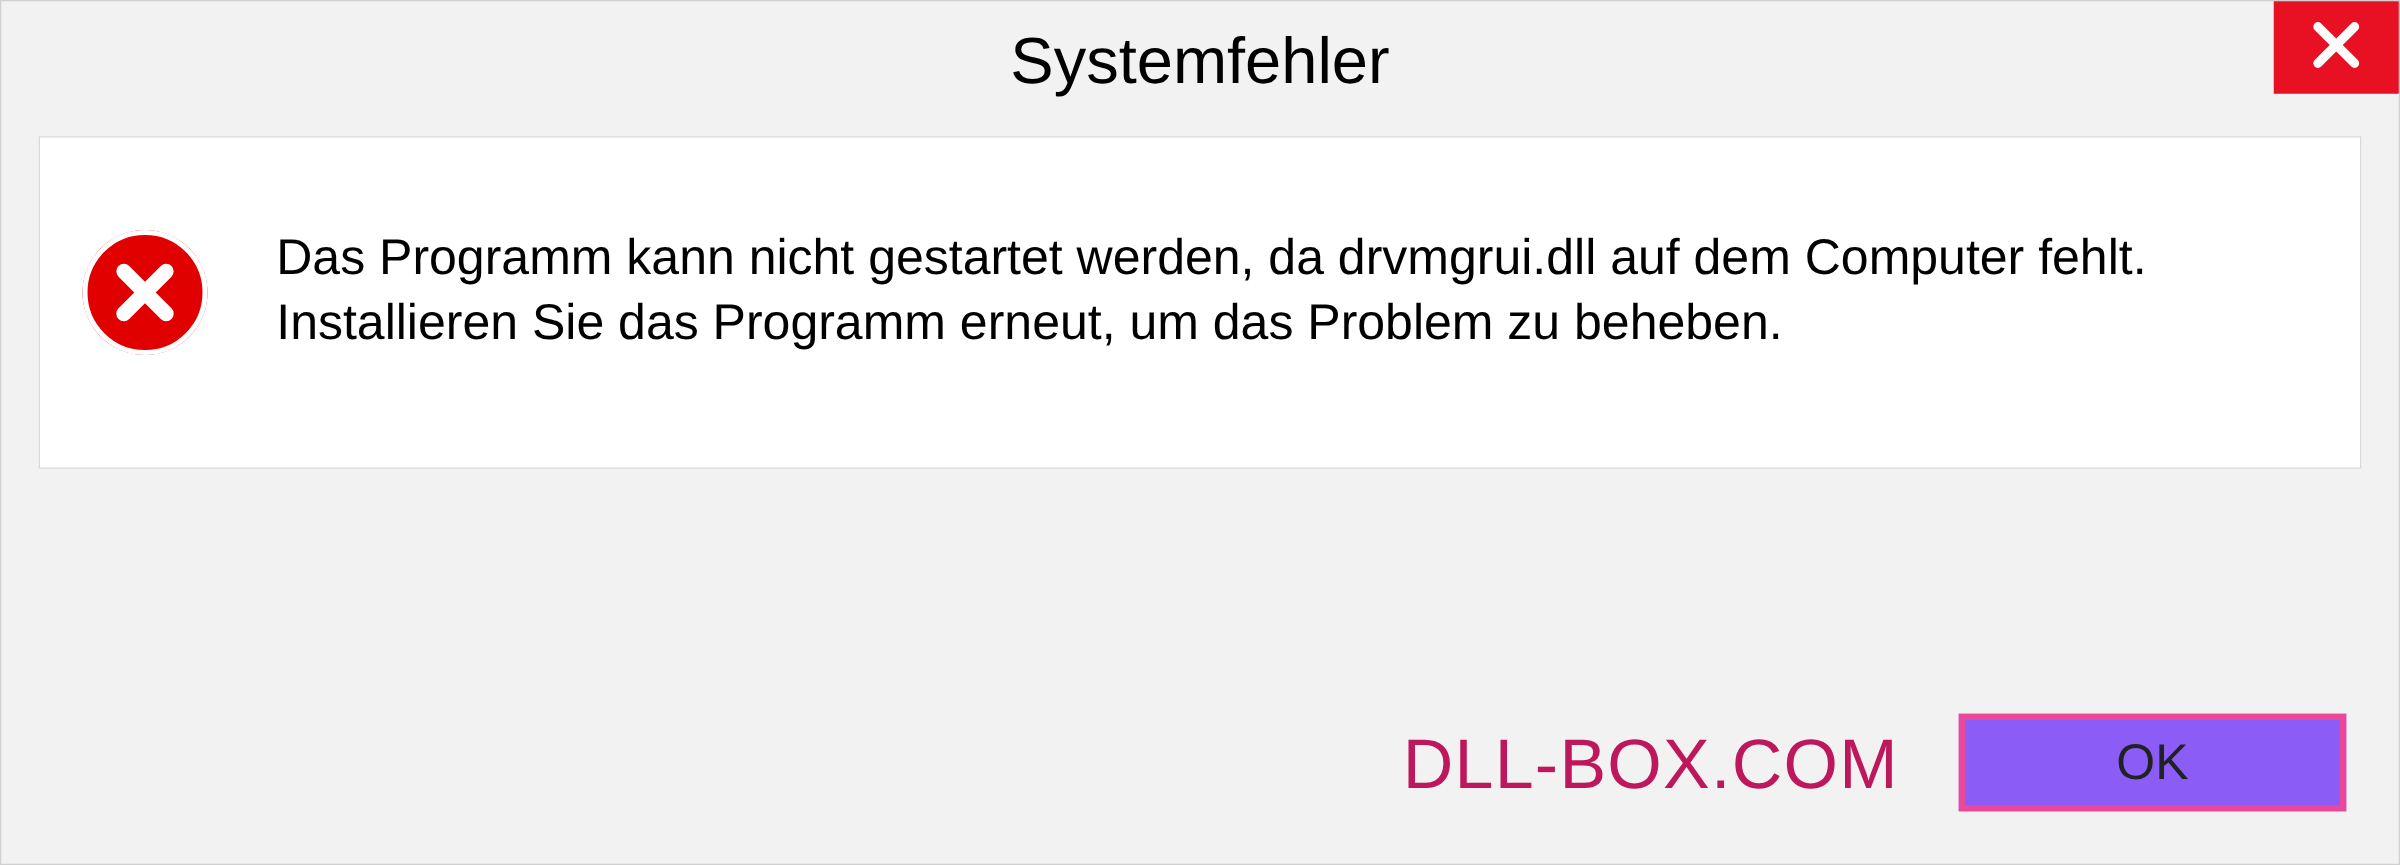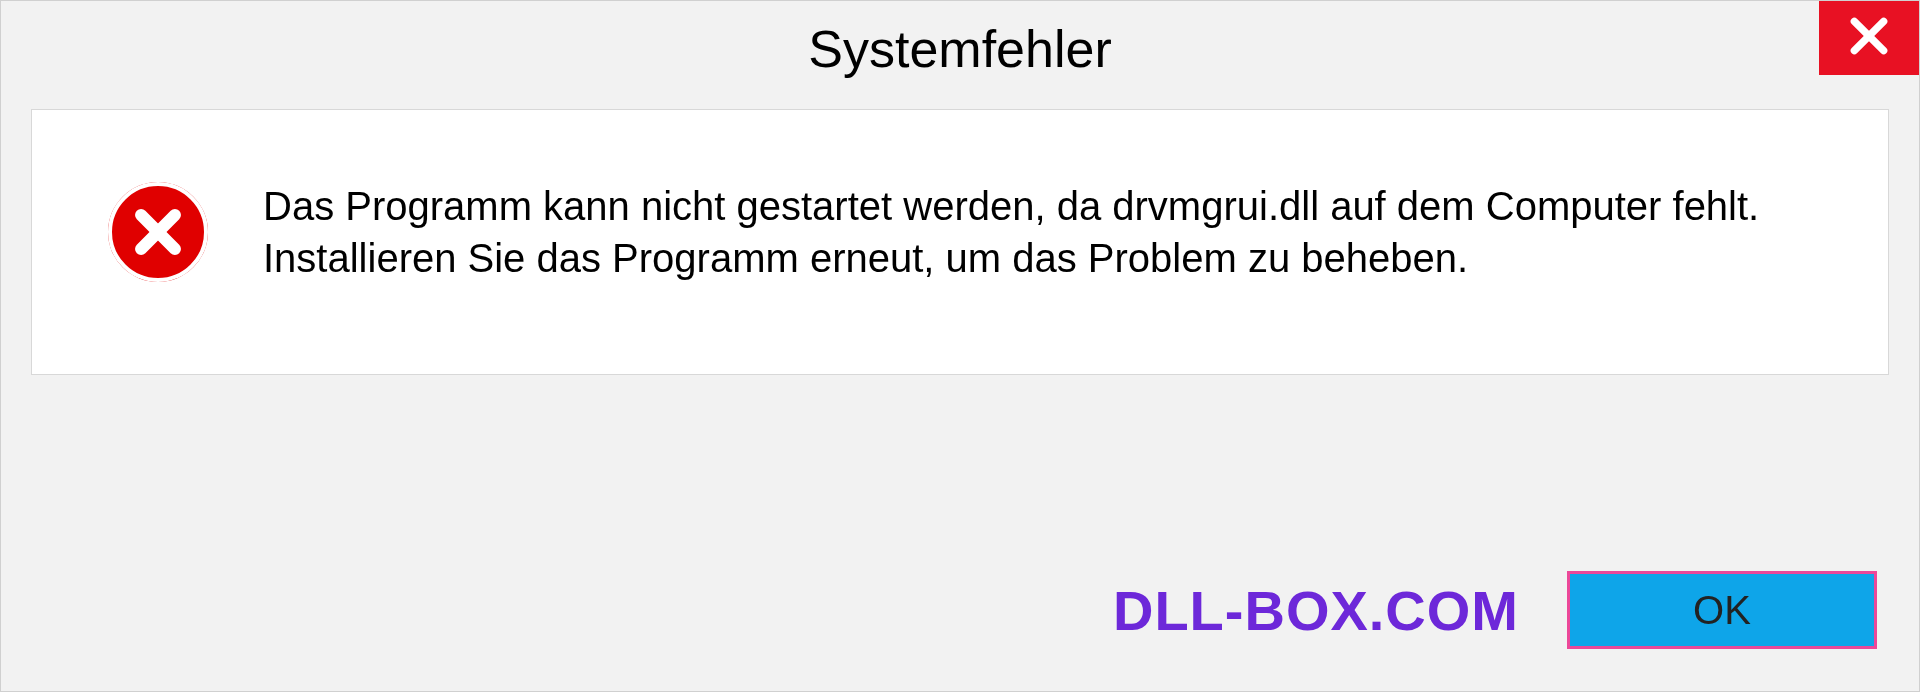--- a/index.html
+++ b/index.html
@@ -48,23 +48,23 @@
       cursor: pointer;
     }
     .close-btn svg {
       width: 44px;
       height: 44px;
     }
     .content-area {
       margin: 18px 30px 0 30px;
       background: #ffffff;
       border: 1px solid #d8d8d8;
-      padding: 70px 50px 90px 76px;
+      padding: 70px 50px 90px 34px;
       display: flex;
-      align-items: center;
+      align-items: flex-end;
       gap: 55px;
     }
     .error-icon-wrap {
       flex-shrink: 0;
     }
     .error-icon-circle {
       width: 100px;
       height: 100px;
       border-radius: 50%;
       background: #e00000;
@@ -95,30 +95,30 @@
       right: 0;
       bottom: 0;
       display: flex;
       align-items: center;
       justify-content: flex-end;
       padding: 30px 42px 42px 42px;
       gap: 48px;
     }
     .watermark {
       font-size: 56px;
-      font-weight: 700;
+      font-weight: 400;
       letter-spacing: 1px;
-      color: #6d28d9;
+      color: #be185d;
       font-family: Arial Black, Arial, sans-serif;
     }
     .ok-btn {
       width: 310px;
       height: 78px;
-      background: #0ea5e9;
-      border: 3px solid #ec4899;
+      background: #8b5cf6;
+      border: 5px solid #ec4899;
       font-size: 40px;
       color: #222;
       display: flex;
       align-items: center;
       justify-content: center;
       cursor: pointer;
     }
   </style>
 </head>
 <body>

